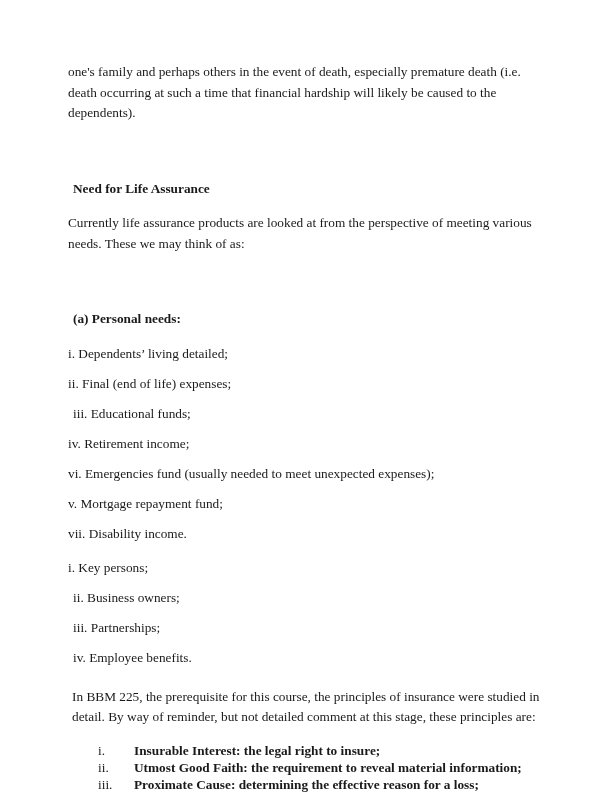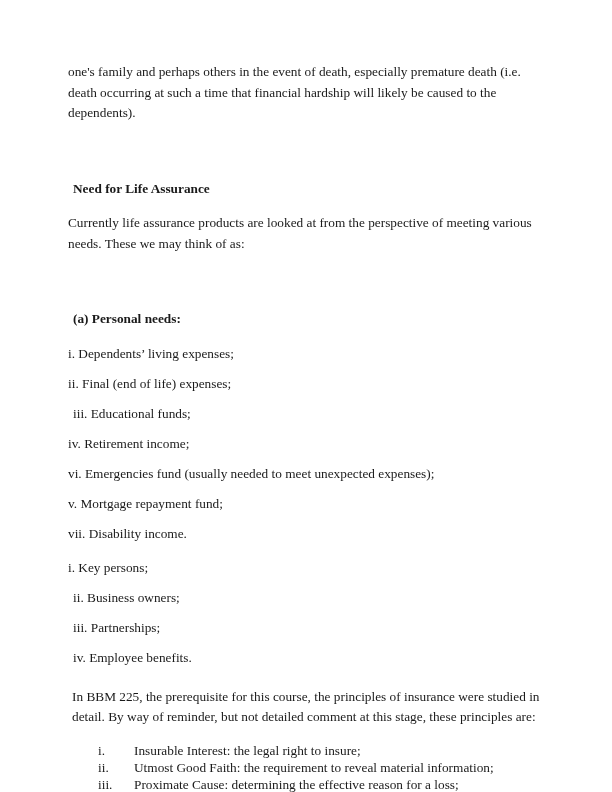--- a/index.html
+++ b/index.html
@@ -59,41 +59,41 @@
     line-height: 17.2px;
     margin: 0;
   }
   .roman-list .marker {
     width: 36px;
     flex: 0 0 36px;
     text-align: left;
     padding-left: 30px;
     box-sizing: content-box;
   }
-  .roman-list .body { flex: 1 1 auto; }
+  .roman-list .body { flex: 1 1 auto; font-weight: bold; }
 </style>
 </head>
 <body>
 
 <div class="page">
 
   <p class="para">one's family and perhaps others in the event of death, especially premature death (i.e. death occurring at such a time that financial hardship will likely be caused to the dependents).</p>
 
   <div class="spacer-sm"></div>
 
   <h2 class="heading indent">Need for Life Assurance</h2>
 
   <p class="para">Currently life assurance products are looked at from the perspective of meeting various needs. These we may think of as:</p>
 
   <div class="spacer-sm"></div>
 
   <h3 class="heading indent">(a) Personal needs:</h3>
 
   <div>
-    <p class="simple-item">i. Dependents’ living expenses;</p>
+    <p class="simple-item">i. Dependents’ living detailed;</p>
     <p class="simple-item">ii. Final (end of life) expenses;</p>
     <p class="simple-item nudge">iii. Educational funds;</p>
     <p class="simple-item">iv. Retirement income;</p>
     <p class="simple-item">vi. Emergencies fund (usually needed to meet unexpected expenses);</p>
     <p class="simple-item">v. Mortgage repayment fund;</p>
     <p class="simple-item">vii. Disability income.</p>
   </div>
 
   <div class="spacer-sm"></div>
 

